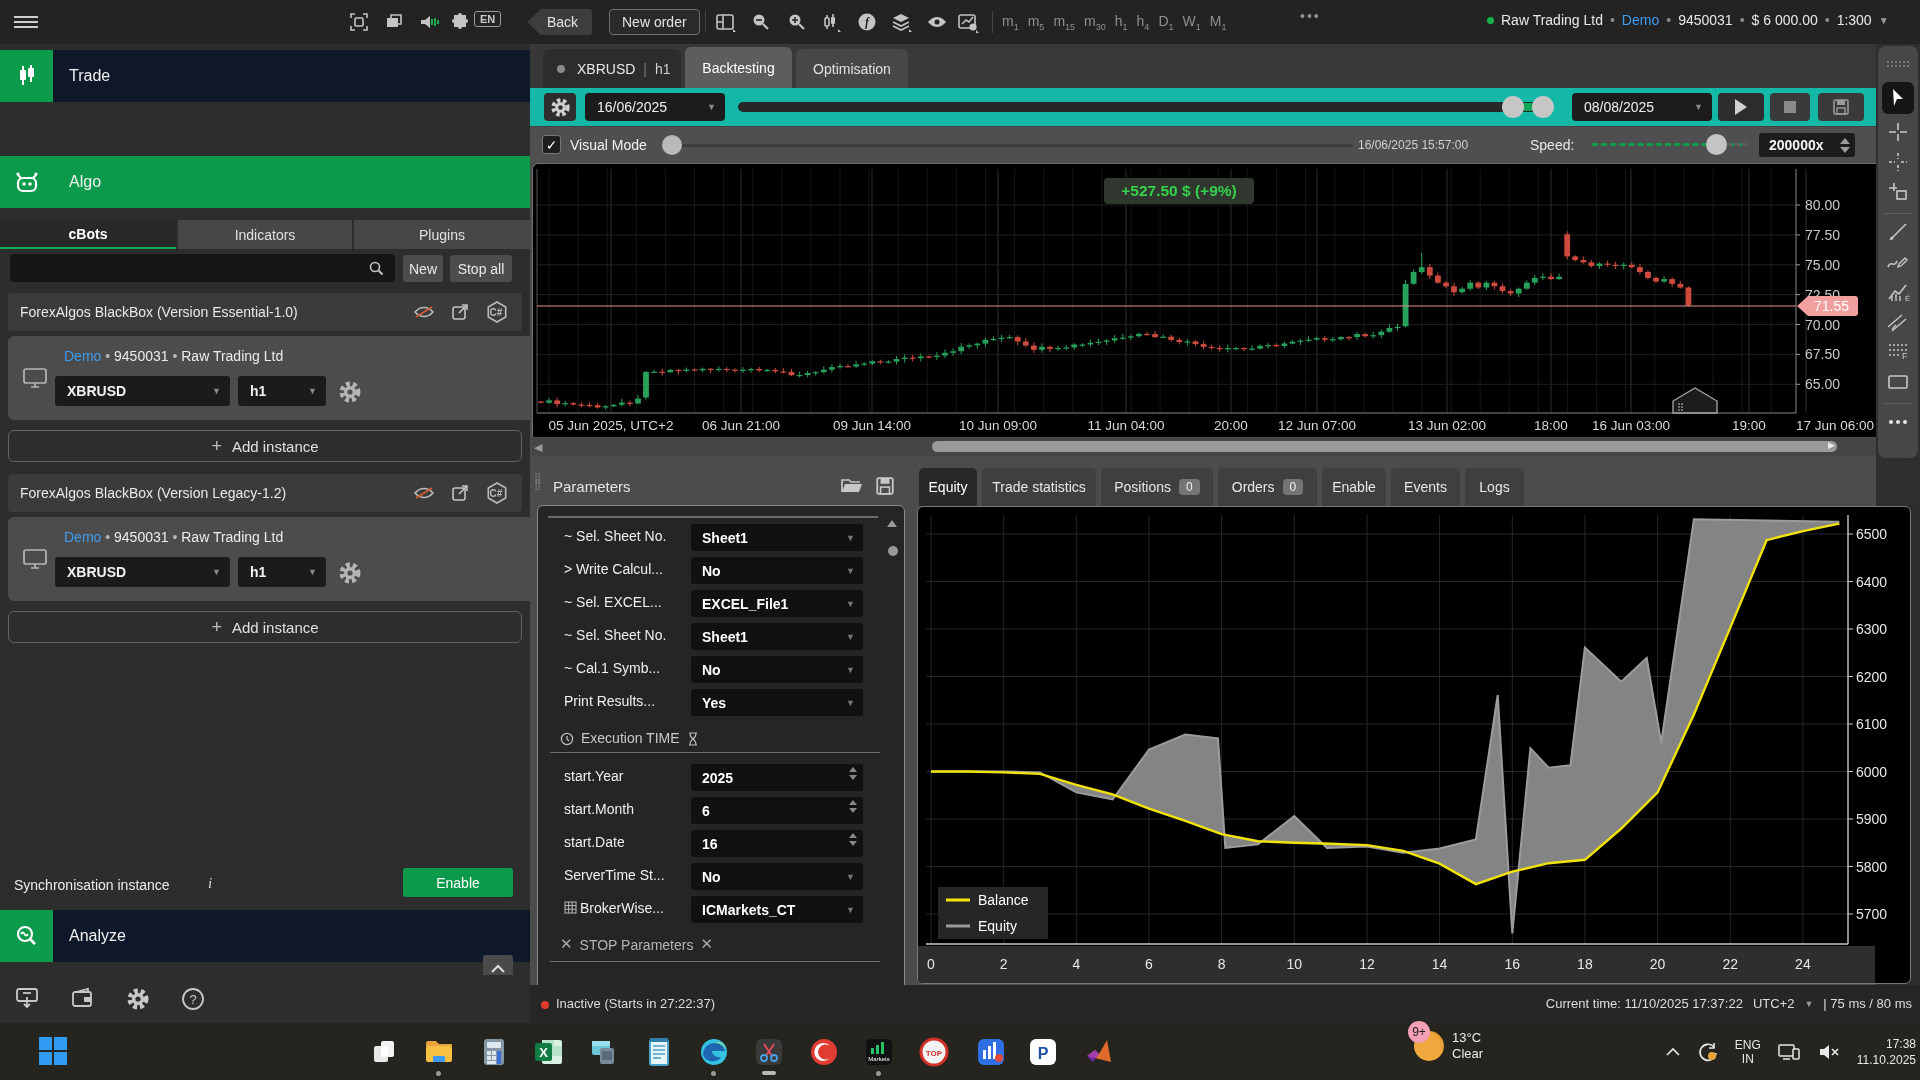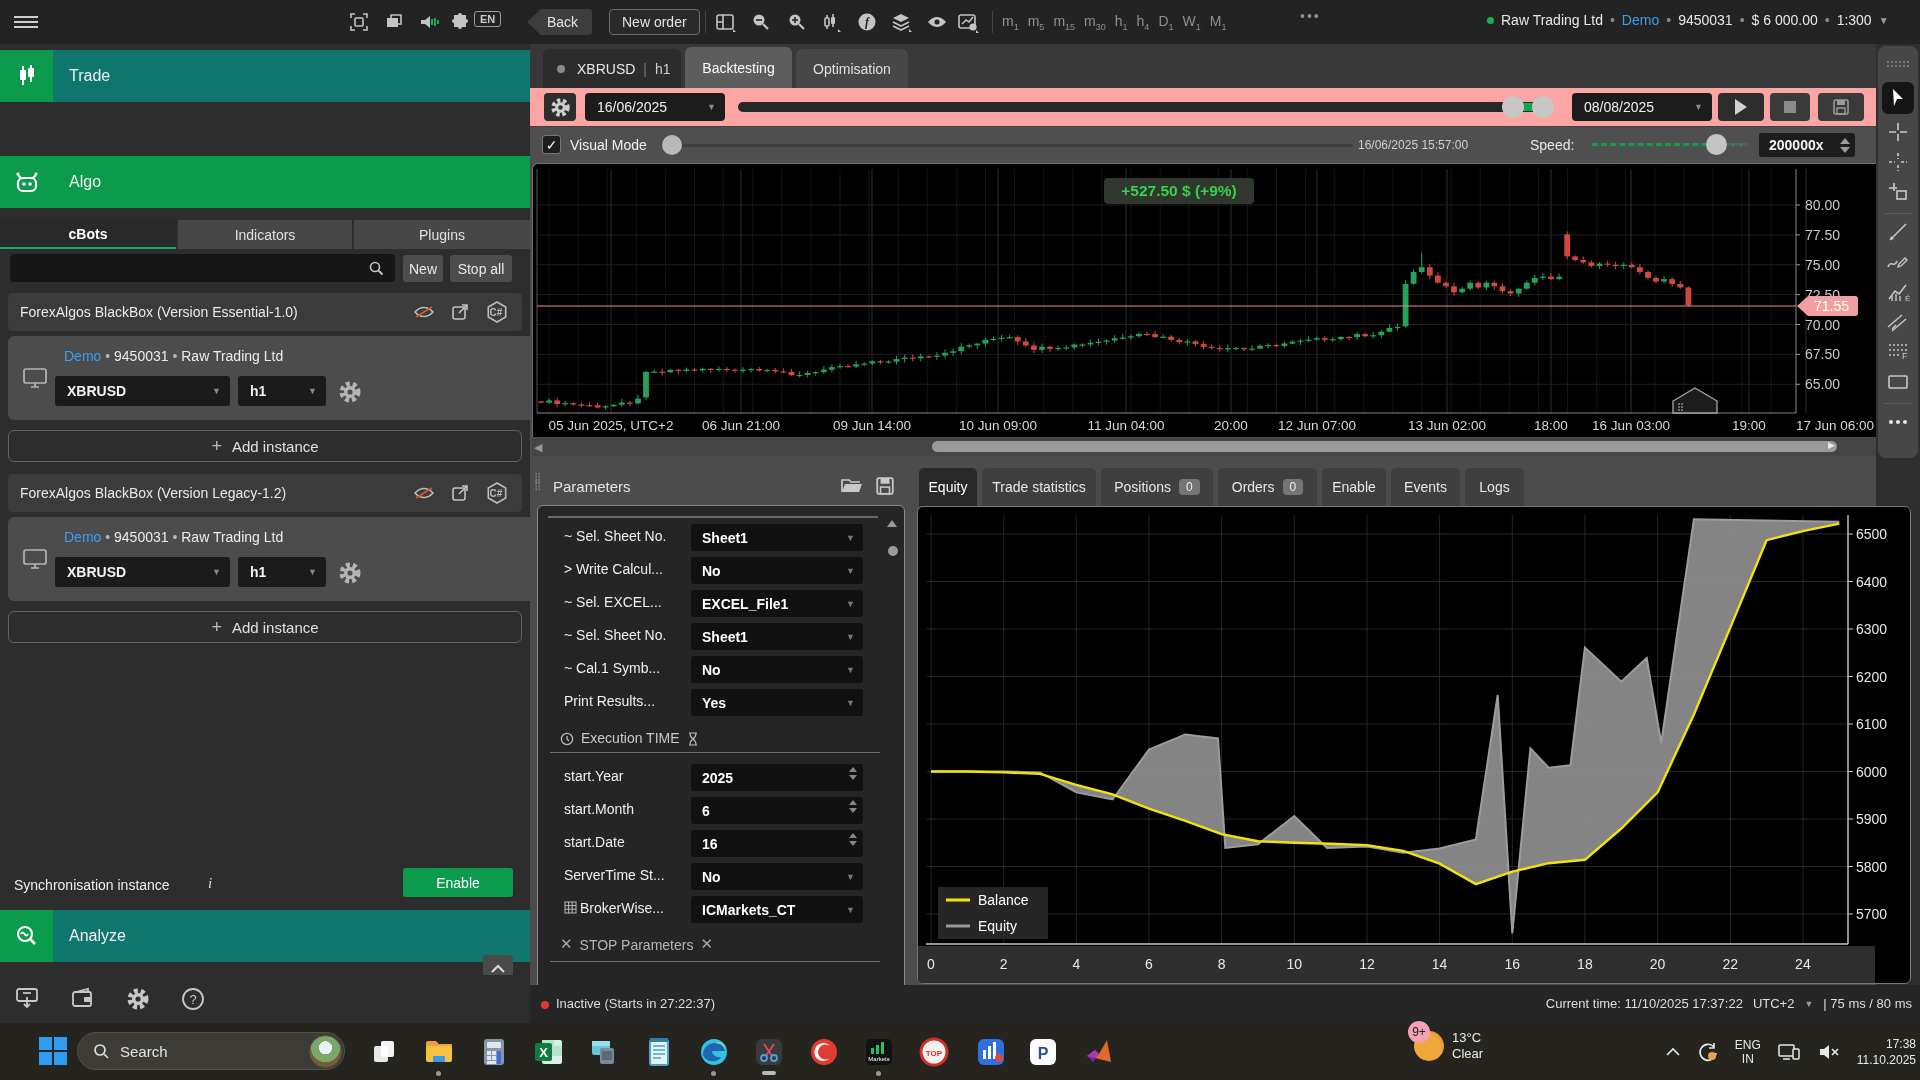--- a/index.html
+++ b/index.html
@@ -16,21 +16,21 @@
 .tf-btn{color:#8f8f8f;font-size:14px;margin-right:9px;display:inline-block}
 .tf-btn sub{font-size:9px}
 .vsep{width:1px;height:22px;background:#454545}
 #account{color:#e8e8e8;font-size:14px;display:flex;align-items:center;gap:7px}
 #account .dot{width:7px;height:7px;border-radius:50%;background:#18b24c}
 #account .blue{color:#3e9df0}
 #account .bullet{color:#8a8a8a}
 #account .caret{color:#9a9a9a;font-size:10px}
 
 #sidebar{left:0;top:44px;width:530px;height:979px;background:#2d2d2d}
-.side-item{position:absolute;left:0;width:530px;height:52px;background:#0f766e;display:flex;align-items:center}
+.side-item{position:absolute;left:0;width:530px;height:52px;background:#0f172a;display:flex;align-items:center}
 .side-item .icell{width:53px;height:52px;background:#0c9a4c;display:flex;align-items:center;justify-content:center;flex:none}
 .side-item .ilabel{color:#f0f0f0;font-size:16px;margin-left:16px}
 .side-item.sel{background:#0c9a4c}
 .stab{position:absolute;top:176px;height:29px;color:#e0e0e0;font-size:14px;display:flex;align-items:center;justify-content:center;background:#474747}
 .stab.sel{background:#292929;font-weight:bold;border-bottom:2px solid #0fae57;color:#fff}
 #side-search{position:absolute;left:10px;top:210px;width:385px;height:28px;background:#161616;border-radius:4px}
 .sbtn{position:absolute;top:211px;height:27px;background:#4d4d4d;border-radius:3px;color:#e8e8e8;font-size:14px;display:flex;align-items:center;justify-content:center}
 .bot-header{position:absolute;left:8px;width:514px;height:38px;background:#3b3b3b;border-radius:4px;display:flex;align-items:center}
 .bot-header .bname{color:#e9e9e9;font-size:14px;margin-left:12px;flex:1}
 .bot-header .hic{margin-right:14px}
@@ -52,21 +52,21 @@
 #scroll-top-btn{position:absolute;left:483px;top:911px;width:30px;height:26px;background:#4a4a4a;border-radius:3px;color:#ddd;display:flex;align-items:center;justify-content:center}
 
 #main{left:530px;top:44px;width:1346px;height:979px;background:#4c4c4c}
 #doctab-strip{position:absolute;left:0;top:0;width:1346px;height:44px;background:#383838}
 .doctab{position:absolute;top:5px;height:39px;border-radius:6px 6px 0 0;display:flex;align-items:center;font-size:14px}
 #tab-symbol{left:13px;width:138px;background:#2c2c2c;color:#e8e8e8}
 #tab-symbol .graydot{width:8px;height:8px;border-radius:50%;background:#8a8a8a;margin:0 12px 0 14px}
 #tab-symbol .sep{color:#777;margin:0 8px}
 #tab-backtesting{left:155px;width:107px;background:#5d5d5d;color:#fff;justify-content:center;top:3px;height:41px}
 #tab-optimisation{left:266px;width:112px;background:#474747;color:#e0e0e0;justify-content:center}
-#bt-toolbar{position:absolute;left:0;top:44px;width:1346px;height:38px;background:#fca5a5}
+#bt-toolbar{position:absolute;left:0;top:44px;width:1346px;height:38px;background:#14b8a6}
 .tool-btn{position:absolute;background:#2d2d2d;border-radius:4px;display:flex;align-items:center;justify-content:center}
 .date-select{position:absolute;background:#1c1c1c;border-radius:4px;color:#f0f0f0;font-size:14px;display:flex;align-items:center}
 .date-select .val{margin-left:12px;flex:1}
 .date-select .car{color:#8a8a8a;font-size:9px;margin-right:9px}
 #range-track{position:absolute;left:208px;top:14px;width:810px;height:10px;background:#272727;border-radius:5px}
 #range-green{position:absolute;left:983px;top:15px;width:30px;height:8px;background:#0fa551}
 .knob{position:absolute;top:8px;width:22px;height:22px;border-radius:50%;background:#c7c7c7}
 #visual-row{position:absolute;left:0;top:82px;width:1346px;height:37px;background:#4f4f4f;border-top:1px solid #424242}
 #vm-check{position:absolute;left:12px;top:8px;width:19px;height:19px;background:#1e1e1e;border:1px solid #777;border-radius:3px;color:#fff;font-size:14px;text-align:center;line-height:18px}
 #vm-label{position:absolute;left:40px;top:10px;color:#f2f2f2;font-size:14px}
@@ -1253,28 +1253,20 @@
     </div>
   </div>
 
   <div id="taskbar" class="abs">
     <svg id="start-btn" viewBox="0 0 30 30">
         <rect x="1" y="1" width="13" height="13" fill="#2f9bf2"></rect>
         <rect x="16" y="1" width="13" height="13" fill="#2f9bf2"></rect>
         <rect x="1" y="16" width="13" height="13" fill="#2f9bf2"></rect>
         <rect x="16" y="16" width="13" height="13" fill="#2f9bf2"></rect>
       </svg>
-    <div id="tsearch">
-      <svg style="margin-left:14px" width="18" height="18" viewBox="0 0 18 18">
-          <circle cx="8" cy="8" r="5" fill="none" stroke="#ddd" stroke-width="1.7"></circle>
-          <path d="M12 12l4 4" stroke="#ddd" stroke-width="1.7"></path>
-        </svg>
-      <span class="stext">Search</span>
-      <div class="duck"></div>
-    </div>
     <div id="task-icons"></div>
     <div id="weather">
       <div class="moon">
           <div class="badge">9+</div>
         </div>
       <div class="wtxt">
           <div>13°C</div>
           <div>Clear</div>
         </div>
     </div>

